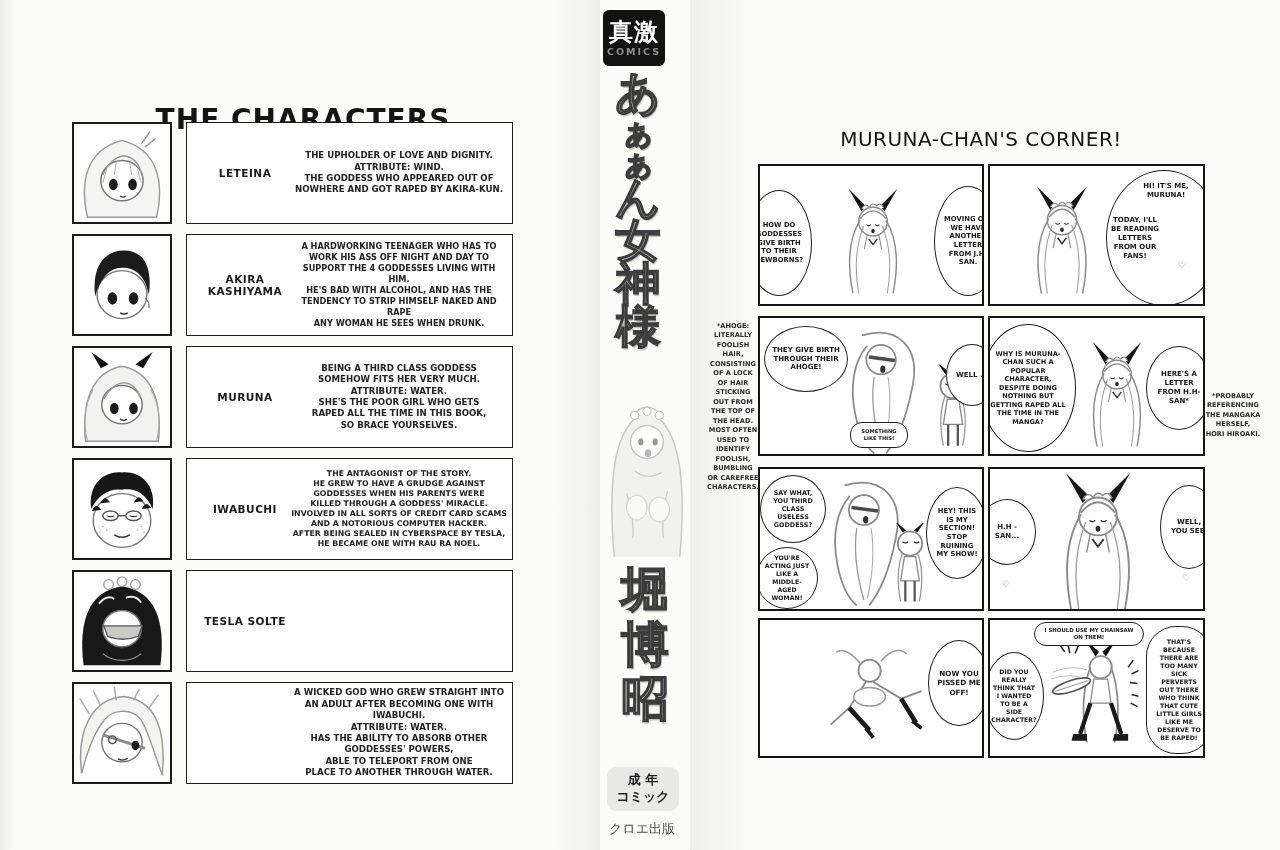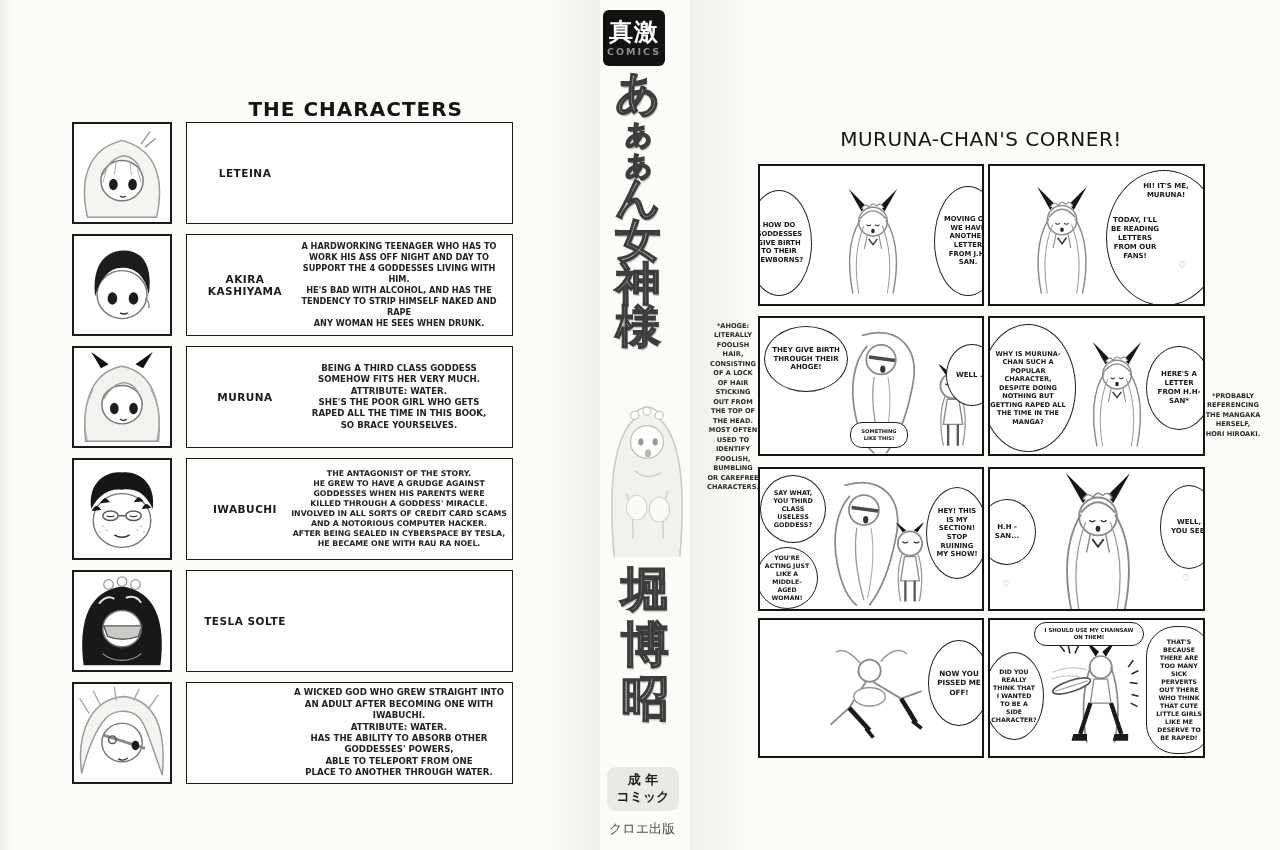--- a/index.html
+++ b/index.html
@@ -1,21 +1,21 @@
 <!DOCTYPE html>
 <html><head>
 <meta charset="utf-8">
 <style>
   html,body{margin:0;padding:0;background:#e9e9e6;}
   .page{position:relative;width:1280px;height:850px;background:#fbfbf8;overflow:hidden;
         font-family:"DejaVu Sans",sans-serif;color:#1a1a1a;}
   .fold{position:absolute;top:0;height:850px;pointer-events:none;}
   
-  .lp-title{position:absolute;left:143px;top:84px;width:320px;text-align:right;
-            font-size:20px;font-weight:bold;letter-spacing:1px;color:#141414;}
+  .lp-title{position:absolute;left:143px;top:84px;width:320px;text-align:center;
+            font-size:28px;font-weight:bold;letter-spacing:1px;color:#141414;}
   .char-row{position:absolute;left:0;top:0;width:600px;}
   .portrait{position:absolute;left:72px;width:100px;height:102px;background:#fff;
             border:2px solid #1a1a1a;box-sizing:border-box;overflow:hidden;}
   .portrait svg{width:100%;height:100%;}
   .desc-box{position:absolute;left:186px;width:327px;height:102px;background:#fff;
             border:1.6px solid #1a1a1a;box-sizing:border-box;}
   .char-name{position:absolute;left:8px;top:0;width:100px;height:100%;display:flex;
              align-items:center;justify-content:center;text-align:center;font-size:10.5px;
              font-weight:bold;white-space:pre-line;letter-spacing:0.5px;}
   .char-desc{position:absolute;left:104px;top:0;width:216px;height:100%;display:flex;
@@ -141,20 +141,24 @@
           <ellipse cx="50" cy="58" rx="22" ry="21" fill="#fff" stroke="#777" stroke-width="1.5"></ellipse>
           <path d="M30 52 Q38 34 52 32 Q66 34 70 50" fill="none" stroke="#999" stroke-width="1.5"></path>
           <path d="M34 46 L30 60 M44 38 L42 52 M58 38 L60 52 M66 46 L70 60" stroke="#aaa" stroke-width="1" fill="none"></path>
           <ellipse cx="41" cy="62" rx="4.5" ry="6" fill="#1c1c1c"></ellipse>
           <ellipse cx="61" cy="62" rx="4.5" ry="6" fill="#1c1c1c"></ellipse>
           <path d="M48 74 q3 2.4 6 0" stroke="#333" stroke-width="1.3" fill="none"></path>
         </svg>
       </div>
       <div class="desc-box" style="top:122px">
         <div class="char-name">LETEINA</div>
+        <div class="char-desc">THE UPHOLDER OF LOVE AND DIGNITY.
+ATTRIBUTE: WIND.
+THE GODDESS WHO APPEARED OUT OF
+NOWHERE AND GOT RAPED BY AKIRA-KUN.</div>
       </div>
     </div>
 
     <div class="char-row">
       <div class="portrait" style="top:234px">
         <svg viewBox="0 0 100 100">
           <ellipse cx="50" cy="60" rx="26" ry="25" fill="#fff" stroke="#777" stroke-width="1.5"></ellipse>
           <path d="M22 62 C18 28 34 14 52 14 C72 14 82 30 78 60 C74 40 64 32 50 32 C36 32 27 44 22 62 Z" fill="#1c1c1c"></path>
           <ellipse cx="40" cy="64" rx="5" ry="6.5" fill="#1c1c1c"></ellipse>
           <ellipse cx="62" cy="64" rx="5" ry="6.5" fill="#1c1c1c"></ellipse>

